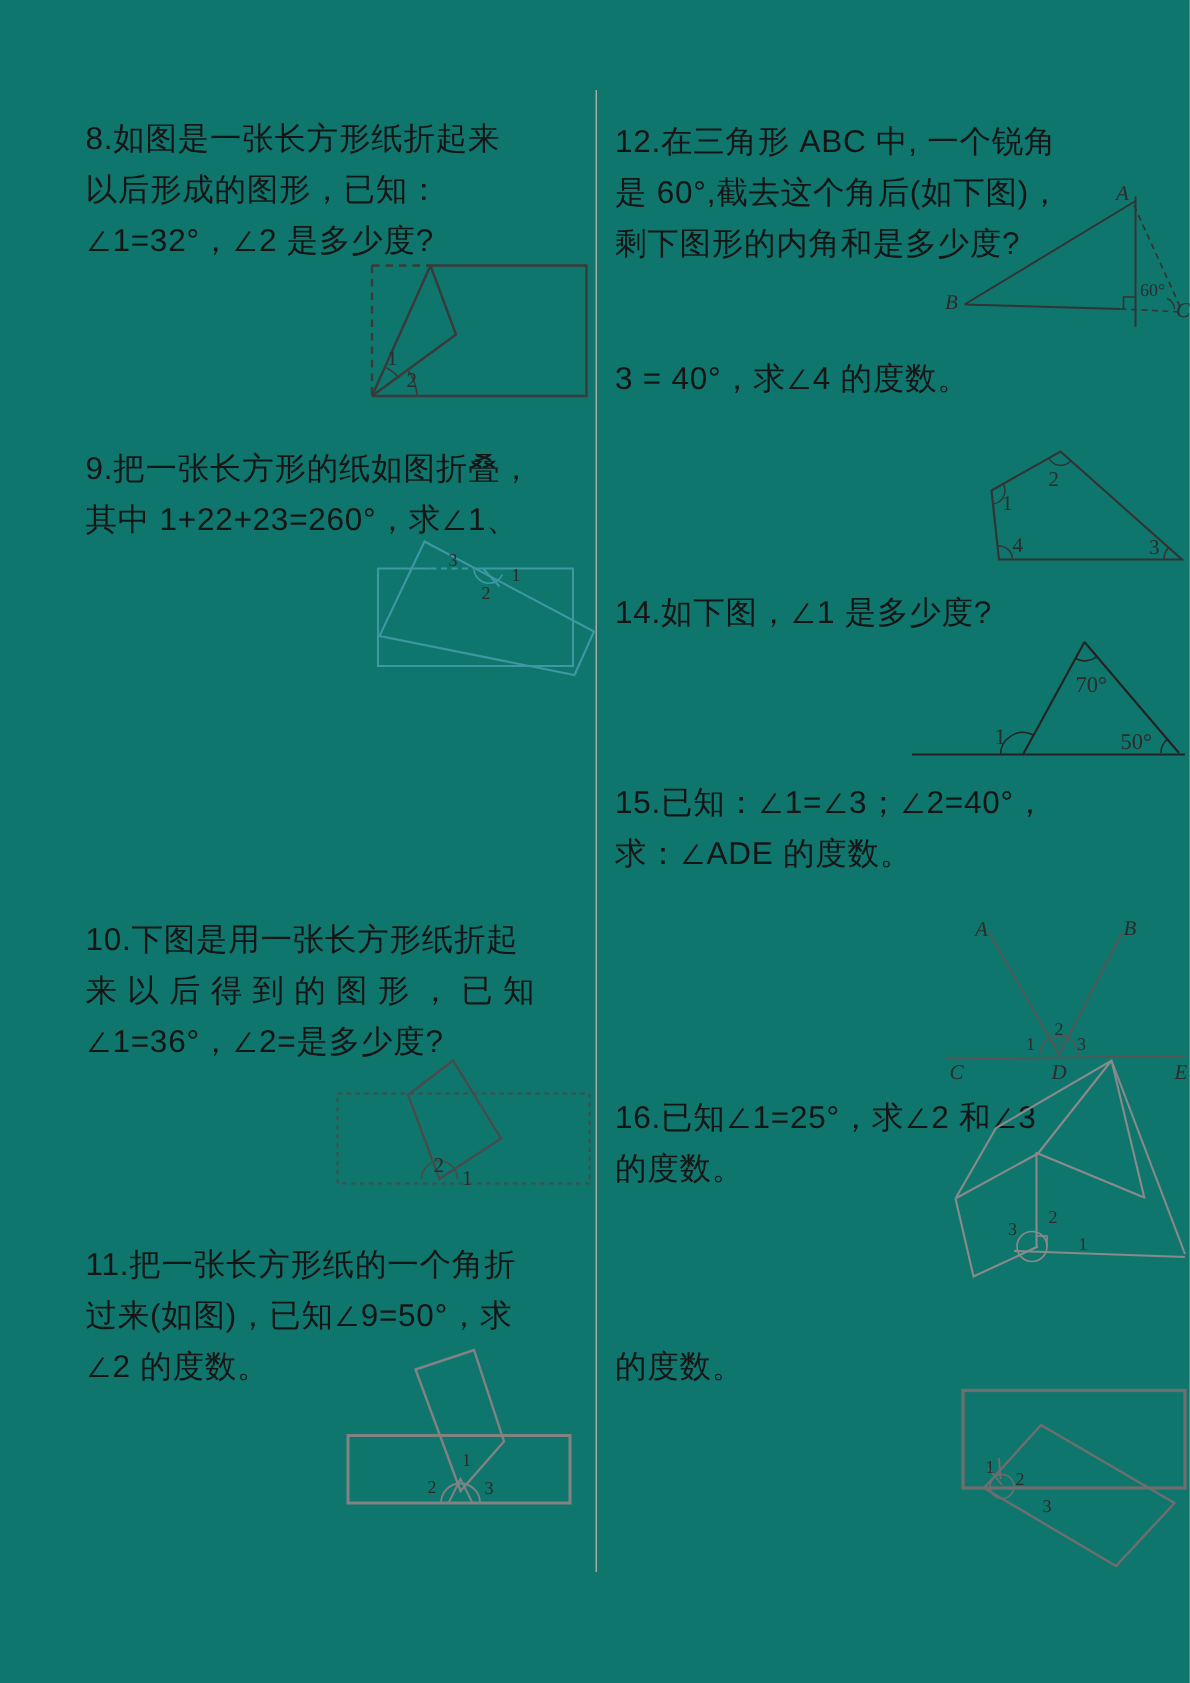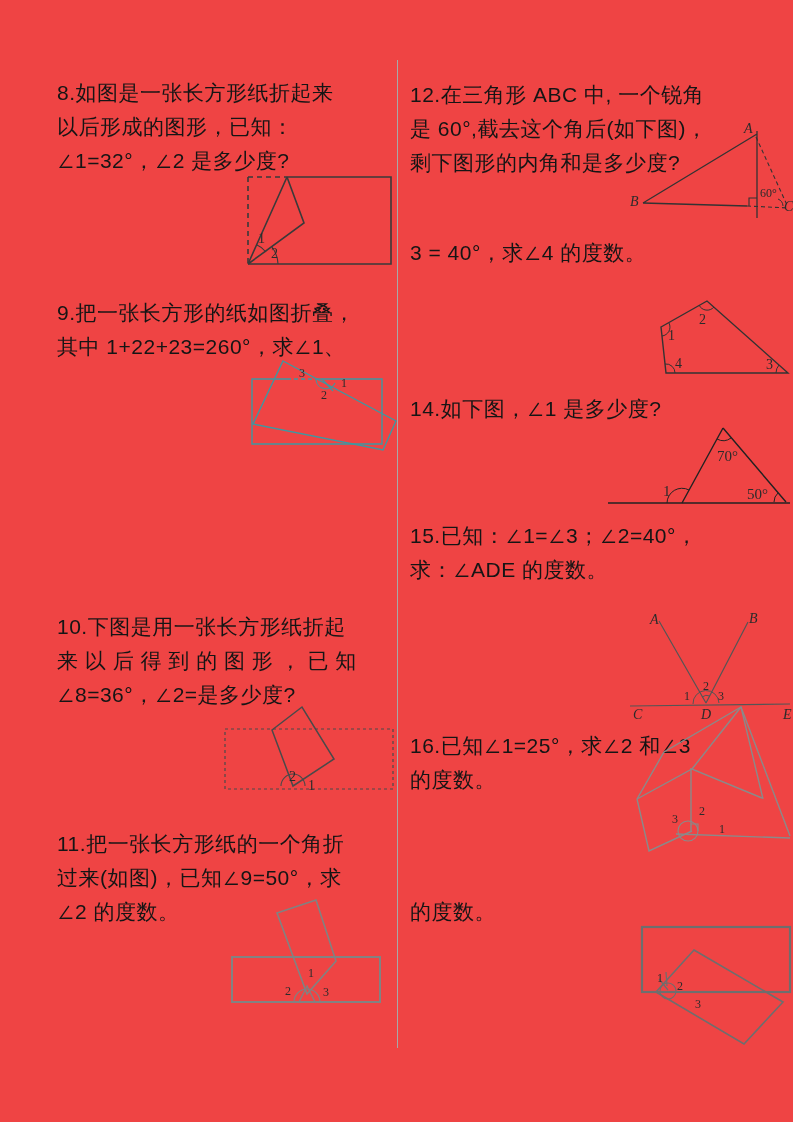--- a/index.html
+++ b/index.html
@@ -1,18 +1,18 @@
 <!DOCTYPE html>
 <html><head>
 <meta charset="utf-8">
 <style>
   html,body{margin:0;padding:0;}
   body{width:793px;height:1122px;background:#ffffff;position:relative;overflow:hidden;
        font-family:"Liberation Sans",sans-serif;}
-  .page{position:absolute;inset:0;background:#ef4444;padding-left:36px;}
+  .page{position:absolute;inset:0;background:#0f766e;padding-left:36px;}
   .divider{position:absolute;left:397px;top:60px;width:1px;height:988px;background:#a8a8a8;}
   .prob{position:absolute;color:#151515;font-size:21px;line-height:34px;letter-spacing:0.5px;}
   .pline{white-space:pre;}
   svg{position:absolute;left:0;top:0;}
   svg text{font-family:"Liberation Serif",serif;fill:#2b2b2b;}
   .lab{font-size:14px;}
   .lab-sm{font-size:12px;}
   .letter{font-style:italic;font-size:14px;}
 </style>
 </head>
@@ -26,21 +26,21 @@
     <div class="pline">以后形成的图形，已知：</div>
     <div class="pline">∠1=32°，∠2 是多少度?</div>
   </div>
   <div class="prob" style="left:57px;top:296px;width:345px">
     <div class="pline">9.把一张长方形的纸如图折叠，</div>
     <div class="pline">其中 1+22+23=260°，求∠1、</div>
   </div>
   <div class="prob" style="left:57px;top:610px;width:345px">
     <div class="pline">10.下图是用一张长方形纸折起</div>
     <div class="pline">来 以 后 得 到 的 图 形 ， 已 知</div>
-    <div class="pline">∠8=36°，∠2=是多少度?</div>
+    <div class="pline">∠1=36°，∠2=是多少度?</div>
   </div>
   <div class="prob" style="left:57px;top:827px;width:345px">
     <div class="pline">11.把一张长方形纸的一个角折</div>
     <div class="pline">过来(如图)，已知∠9=50°，求</div>
     <div class="pline">∠2 的度数。</div>
   </div>
 
   <div class="prob" style="left:410px;top:78px;width:380px">
     <div class="pline">12.在三角形 ABC 中, 一个锐角</div>
     <div class="pline">是 60°,截去这个角后(如下图)，</div>

